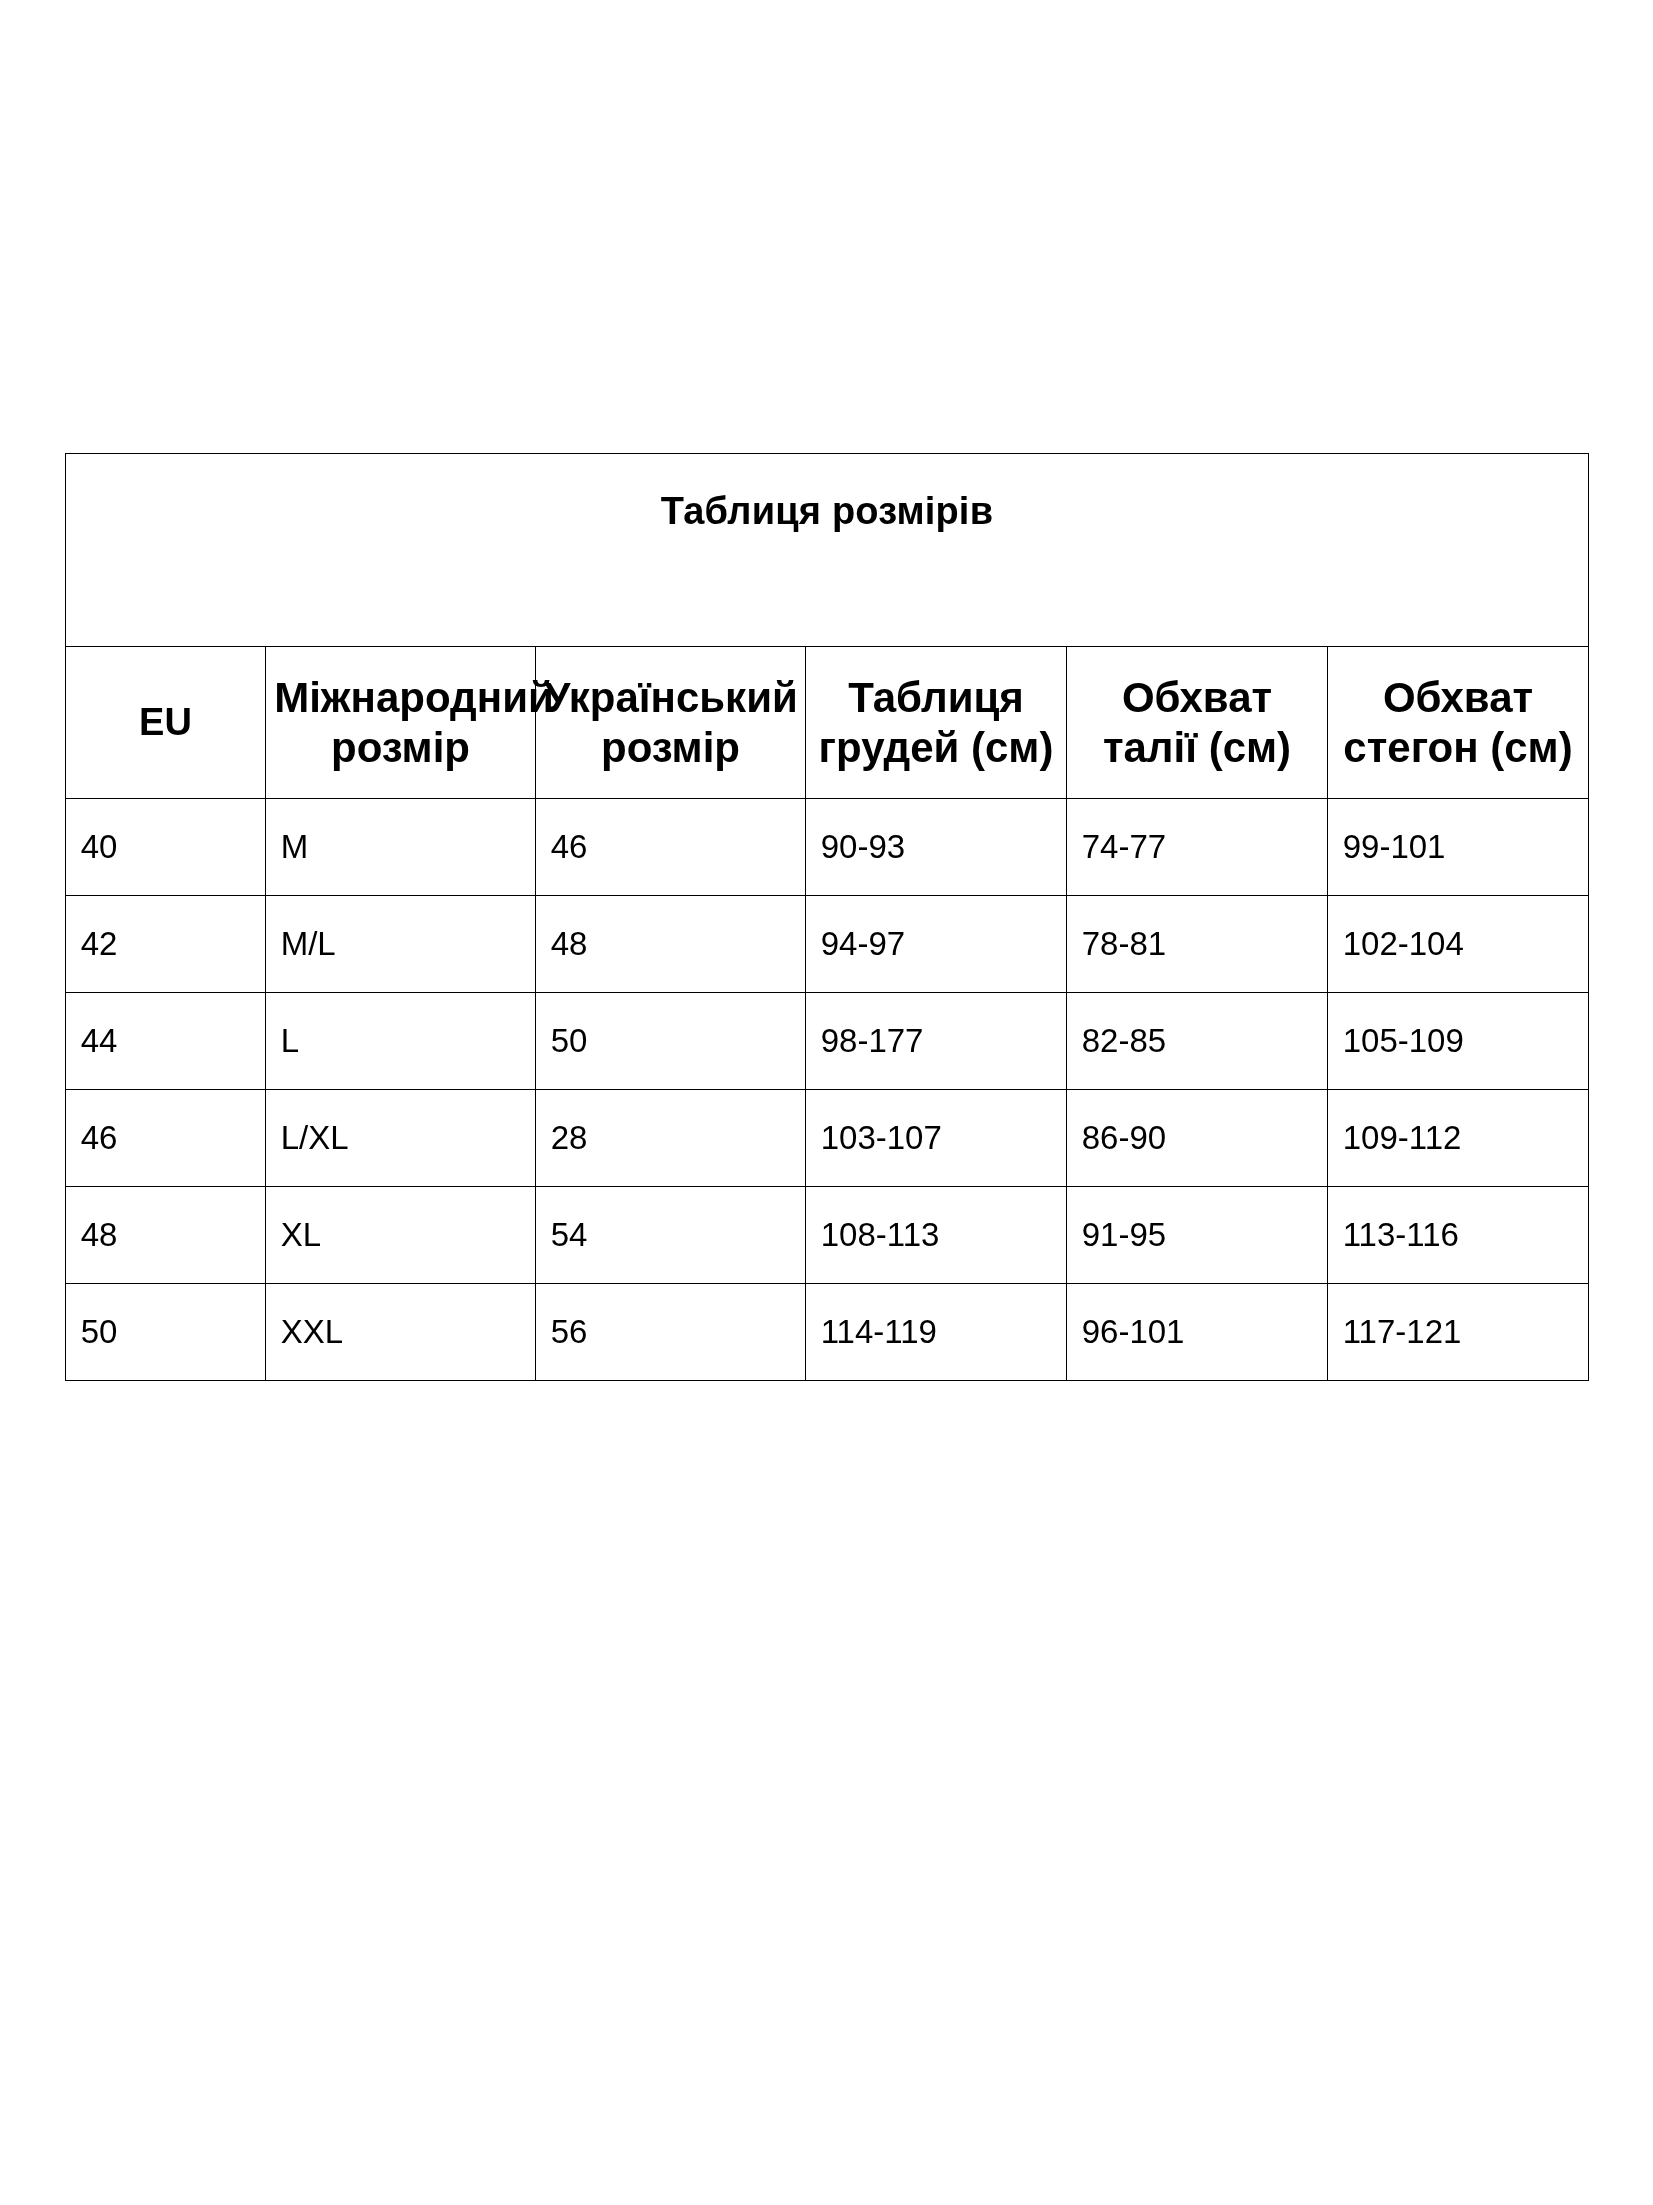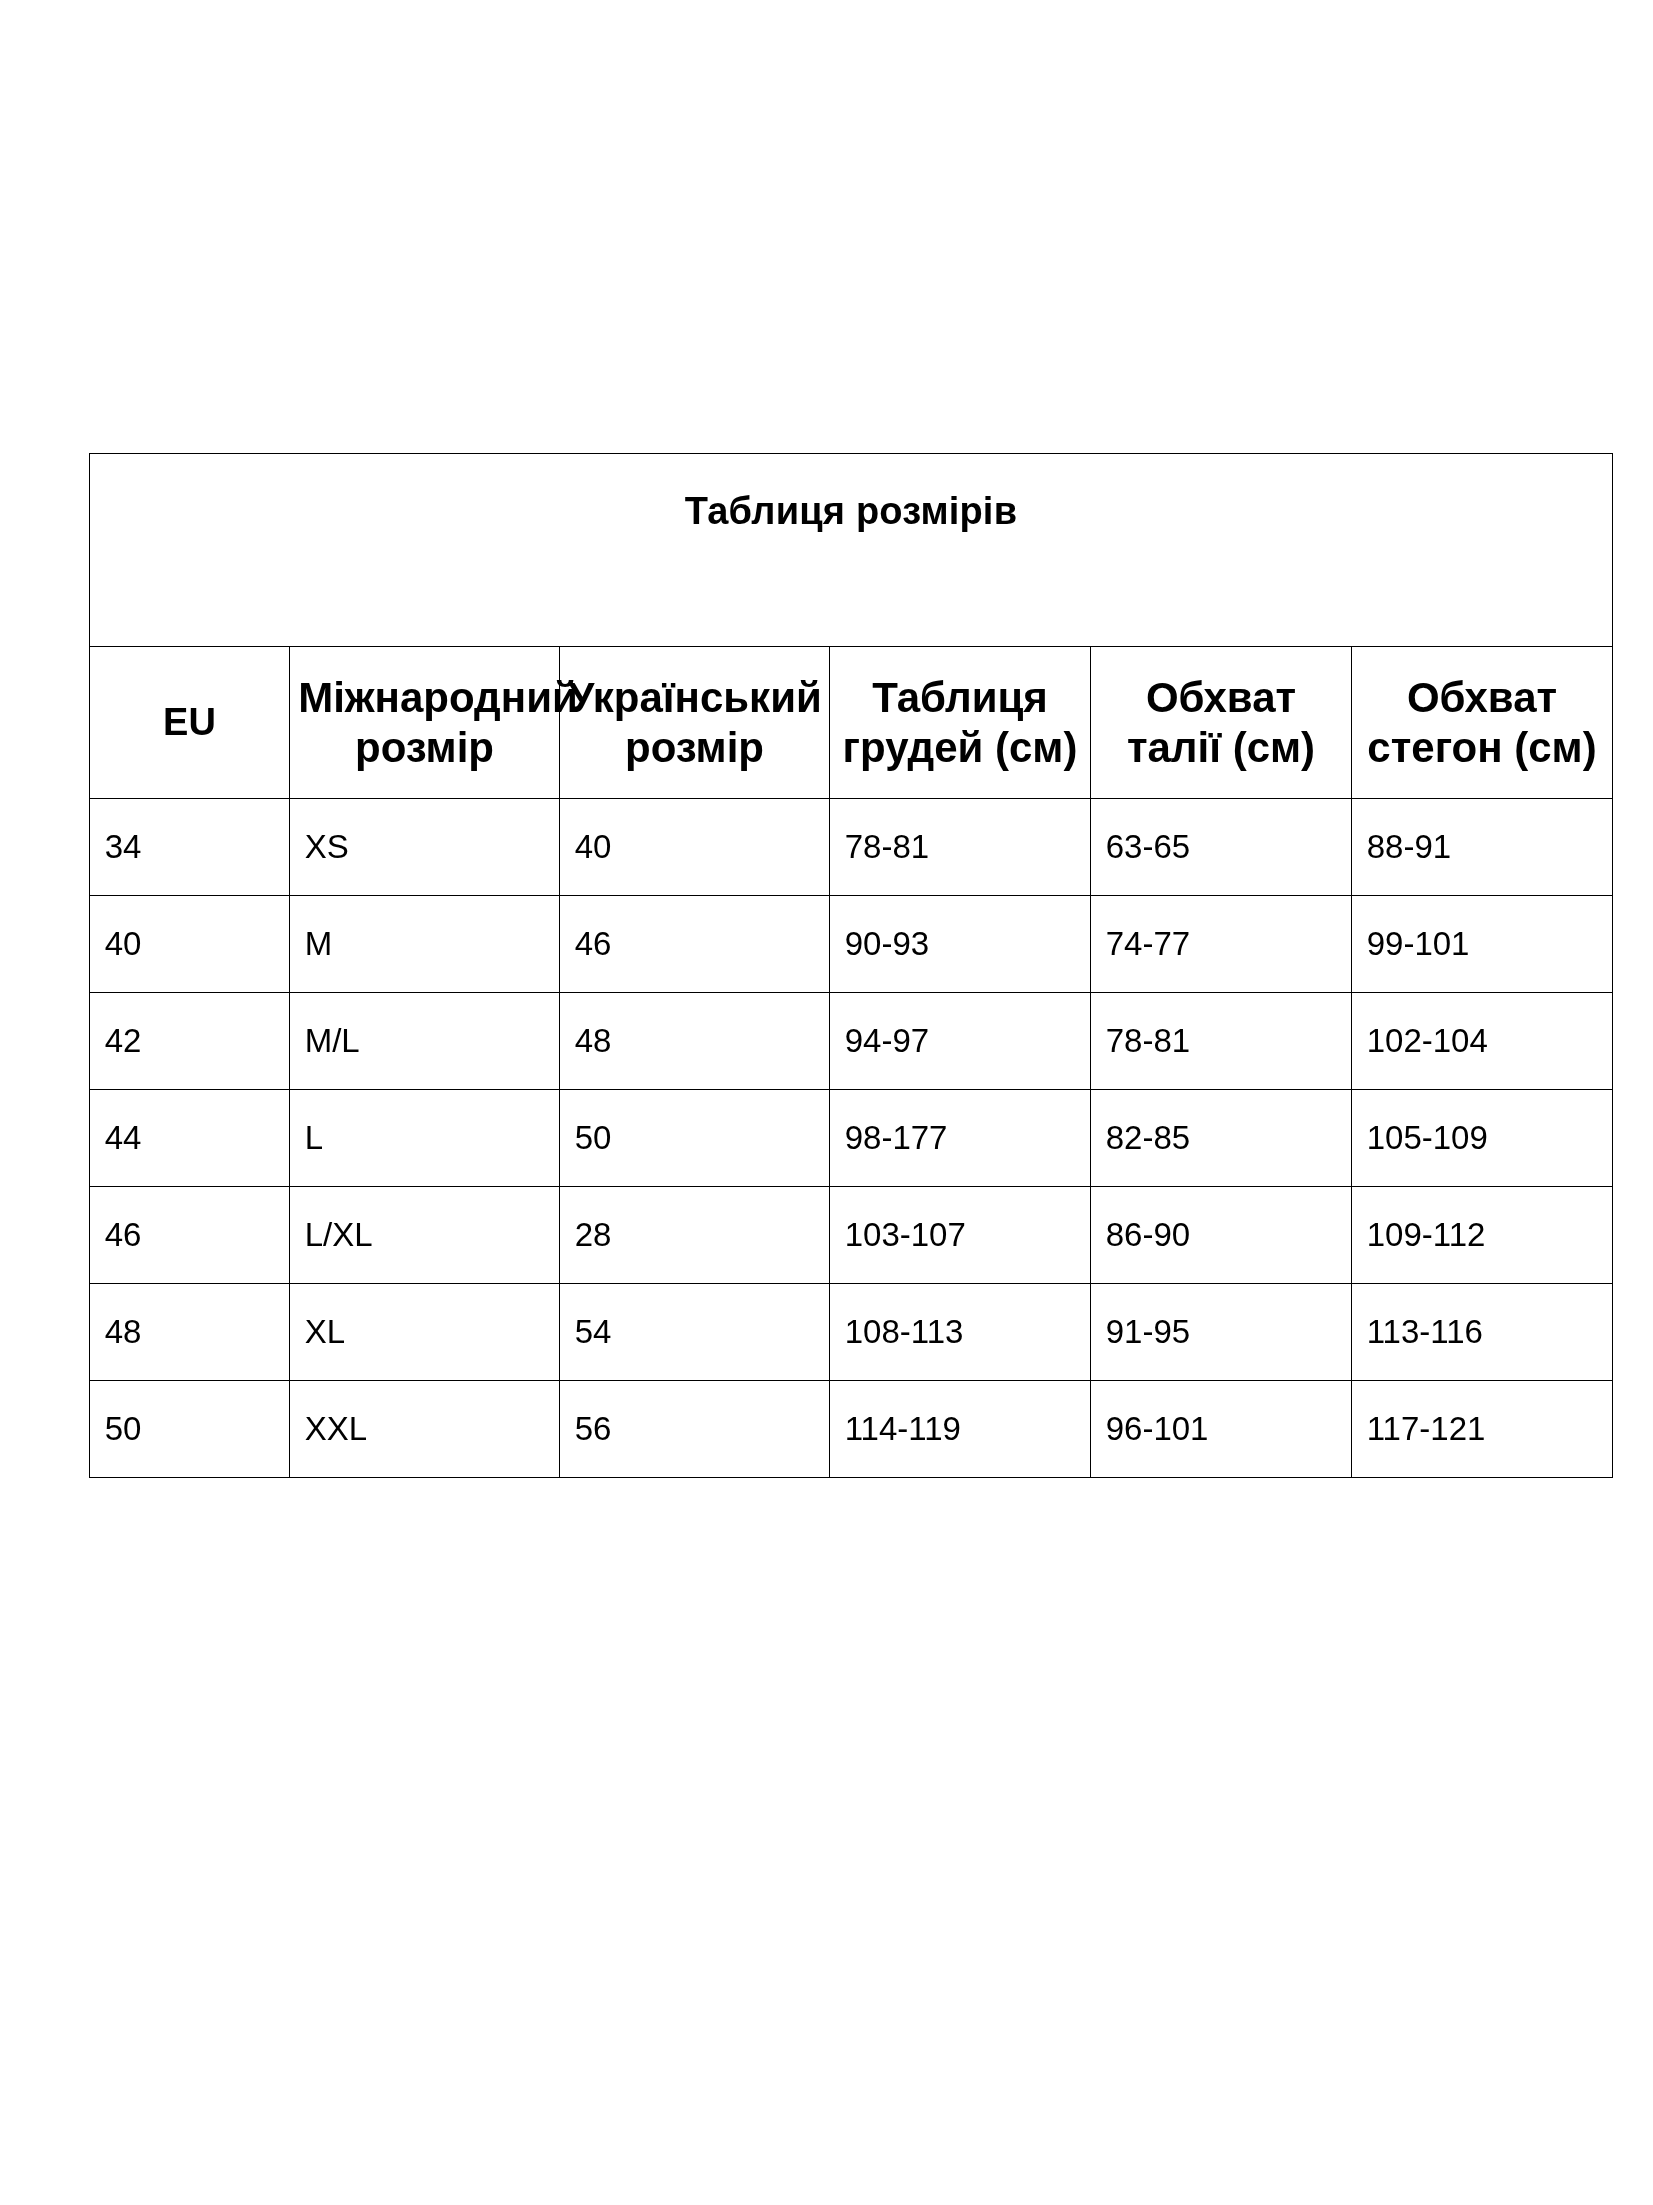--- a/index.html
+++ b/index.html
@@ -26,21 +26,20 @@
   .table-wrap {
     position: absolute;
     left: 65px;
     top: 453px;
     width: 1523px;
   }
   table.size-table {
     border-collapse: collapse;
     width: 1523px;
     table-layout: fixed;
-    margin-left: 24px;
   }
   table.size-table td, table.size-table th {
     border: 1.6px solid #000000;
     padding: 0;
     vertical-align: middle;
     background: #ffffff;
   }
   
   tr.title-row td {
     border: 1.6px solid #000000;
@@ -105,28 +104,20 @@
         <tr class="header-row">
           <td class="eu-head">EU</td>
           <td>Міжнародний розмір</td>
           <td>Український розмір</td>
           <td>Таблиця грудей (см)</td>
           <td>Обхват талії (см)</td>
           <td>Обхват стегон (см)</td>
         </tr>
 
         <tr class="data-row">
-          <td>34</td>
-          <td>XS</td>
-          <td>40</td>
-          <td>78-81</td>
-          <td>63-65</td>
-          <td>88-91</td>
-        </tr>
-        <tr class="data-row">
           <td>40</td>
           <td>M</td>
           <td>46</td>
           <td>90-93</td>
           <td>74-77</td>
           <td>99-101</td>
         </tr>
         <tr class="data-row">
           <td>42</td>
           <td>M/L</td>

